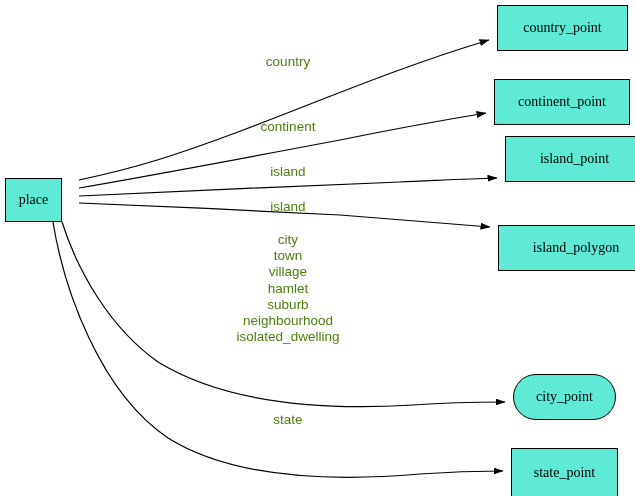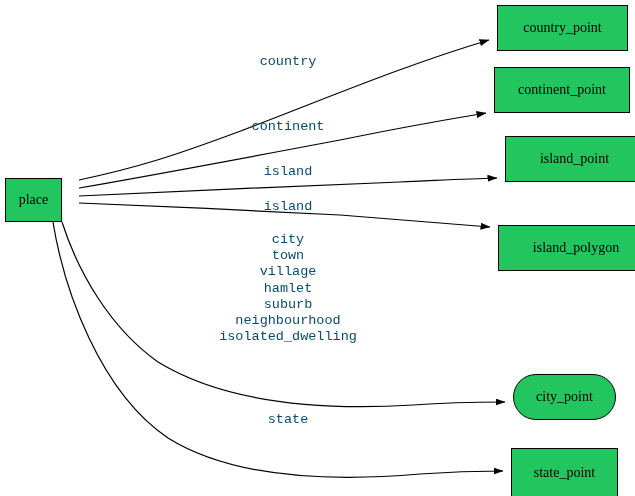--- a/index.html
+++ b/index.html
@@ -19,35 +19,35 @@
     position: absolute;
     top: 0;
     left: 0;
     width: 635px;
     height: 496px;
   }
   .node-box {
     position: absolute;
     box-sizing: border-box;
     border: 1px solid #000000;
-    background: #22c55e;
+    background: #5eead4;
     display: flex;
     align-items: center;
     justify-content: center;
     font-family: "Liberation Serif", "DejaVu Serif", serif;
     font-size: 14px;
     color: #000000;
     white-space: nowrap;
     line-height: 1;
   }
   .edge-label {
     position: absolute;
-    font-family: Liberation Mono, monospace;
+    font-family: Liberation Sans, sans-serif;
     font-size: 13.5px;
-    color: #0c4a6e;
+    color: #4d7c0f;
     white-space: pre;
     text-align: center;
     line-height: 16.2px;
     transform: translateX(-50%);
   }
 </style>
 </head>
 <body>
 
 <div id="canvas">
@@ -68,21 +68,21 @@
       </g>
   </svg>
 
   <div id="nodes-layer">
       <div class="node-box" style="left: 5px; top: 178px; width: 57px; height: 44px;">
         <span>place</span>
       </div>
       <div class="node-box" style="left: 497px; top: 5px; width: 131px; height: 46px;">
         <span>country_point</span>
       </div>
-      <div class="node-box" style="left: 494px; top: 67px; width: 136px; height: 46px;">
+      <div class="node-box" style="left: 494px; top: 79px; width: 136px; height: 46px;">
         <span>continent_point</span>
       </div>
       <div class="node-box" style="left: 505px; top: 136px; width: 139px; height: 46px;">
         <span>island_point</span>
       </div>
       <div class="node-box" style="left: 498px; top: 225px; width: 156px; height: 46px;">
         <span>island_polygon</span>
       </div>
       <div class="node-box" style="left: 513px; top: 374px; width: 103px; height: 46px; border-radius: 23px;">
         <span>city_point</span>

